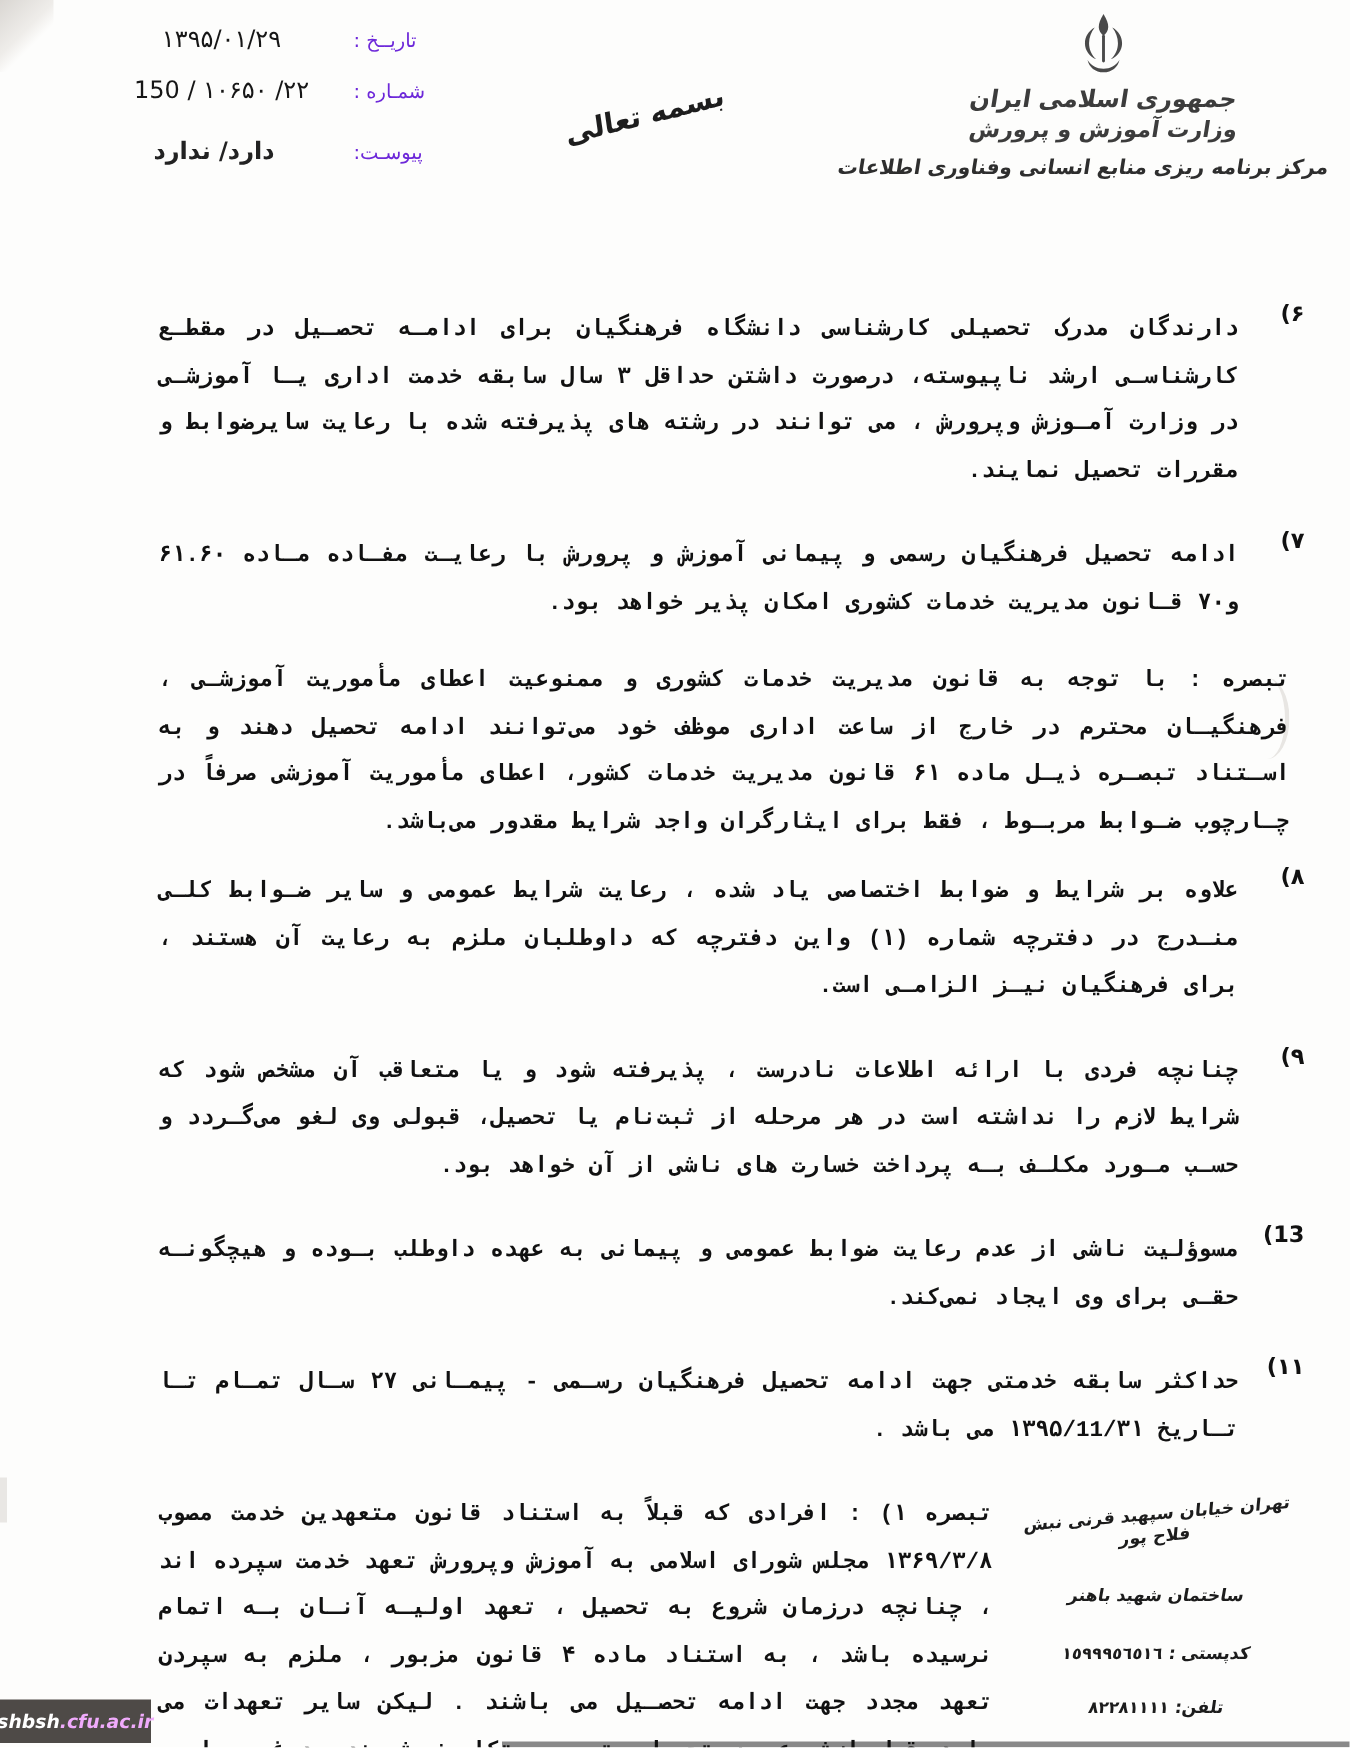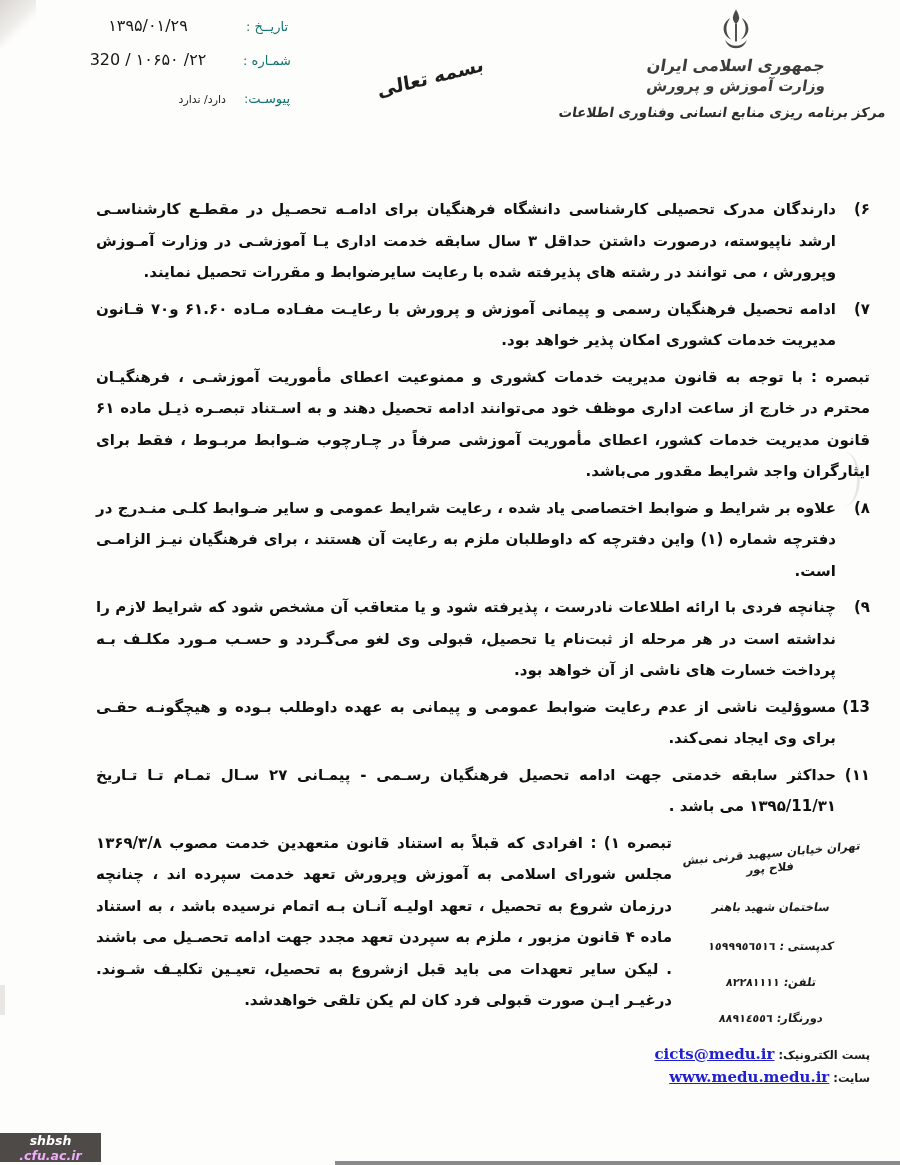--- a/index.html
+++ b/index.html
@@ -10,80 +10,80 @@
   
   .artifact-tl{position:absolute;top:0;left:0;width:36px;height:48px;
     background:linear-gradient(135deg,#d9d6d2 0%,#efedea 45%,rgba(255,255,255,0) 62%);}
   .artifact-bottom{position:absolute;bottom:0;left:335px;right:0;height:4px;background:#898989;}
   .artifact-left{position:absolute;left:0;top:985px;width:5px;height:30px;background:#e9e7e4;}
   .artifact-bracket{position:absolute;top:452px;right:40px;width:12px;height:54px;
     border-right:3px solid #e8e6e3;border-radius:0 100% 100% 0 / 0 50% 50% 0;}
   
   .meta{position:absolute;top:16px;left:60px;width:238px;}
   .meta-row{display:flex;align-items:baseline;margin-bottom:15px;}
-  .meta-label{font-size:13px;color:#0f766e;width:62px;flex:none;text-align:center;}
+  .meta-label{font-size:13px;color:#6d28d9;width:62px;flex:none;text-align:left;}
   .meta-value{flex:1;font-weight:normal;font-size:16px;text-align:center;letter-spacing:.5px;}
   .meta-row-attach{margin-top:22px;}
-  .meta-row-attach .meta-value{font-size:11px;font-weight:normal;text-align:right;padding-right:10px;color:#222;}
+  .meta-row-attach .meta-value{font-size:16px;font-weight:bold;text-align:center;padding-right:10px;color:#222;}
   
   .besmeleh{position:absolute;top:66px;left:376px;font-size:19px;font-weight:bold;color:#1d1d1d;
     transform:rotate(-14deg) skewX(-6deg);}
   
   .letterhead{position:absolute;top:6px;right:14px;width:300px;text-align:center;color:#3c3c3c;}
   .emblem{display:block;margin:0 auto 2px auto;width:44px;height:48px;}
   .lh-line{font-weight:bold;white-space:nowrap;transform:skewX(-9deg);}
   .lh-country{font-size:16px;margin-top:1px;}
   .lh-ministry{font-size:15px;margin-top:2px;}
   .lh-center{font-size:13.5px;margin-top:9px;color:#2e2e2e;}
   
   .doc-body{position:absolute;top:194px;right:30px;left:96px;
     text-align:justify;font-weight:bold;font-size:15px;line-height:31.5px;color:#111;}
-  .doc-body p{margin:0;}
+  .doc-body p{margin:10px;font-family:Liberation Mono, monospace;}
   .item{display:flex;margin-bottom:5px;}
   .item-num{width:34px;flex:none;text-align:right;}
   .item-text{flex:1;}
   .item-note{margin-bottom:5px !important;}
   
   .bottom-row{display:flex;margin-top:2px;}
   .contact-col{width:198px;flex:none;padding-top:12px;text-align:center;
     font-size:11.5px;line-height:15px;font-weight:bold;color:#1c1c1c;}
   .c-addr{margin-bottom:24px;transform:skewX(-10deg);}
   .c-addr-1{transform:skewX(-10deg) rotate(-5deg);margin-top:6px;}
   .c-row{margin-bottom:21px;transform:skewX(-8deg);white-space:nowrap;}
   .c-label{font-size:11.5px;}
   .c-num{font-size:11px;letter-spacing:.5px;}
   .c-linkrow{margin-bottom:7px;transform:none;white-space:nowrap;}
   .c-link{font-family:"DejaVu Serif",serif;font-size:15px;font-weight:bold;
     color:#1f1fd0;text-decoration:underline;direction:ltr;unicode-bidi:embed;}
   .final-note{flex:1;}
   
   .watermark{position:absolute;left:0;bottom:3px;width:101px;height:29px;background:#4e4a47;
     display:flex;align-items:center;justify-content:center;
-    font-style:italic;font-weight:bold;font-size:12.5px;letter-spacing:0;white-space:nowrap;direction:ltr;flex-direction:column;}
+    font-style:italic;font-weight:bold;font-size:12.5px;letter-spacing:0;white-space:nowrap;direction:ltr;}
   .wm-prefix{color:#ffffff;}
   .wm-suffix{color:#f0abfc;}
 </style>
 </head>
 <body>
 
 <div class="page">
 
   <div class="artifact-tl"></div>
   <div class="artifact-bracket"></div>
   <div class="artifact-left"></div>
   <div class="artifact-bottom"></div>
 
   <div class="meta">
     <div class="meta-row">
       <span class="meta-label">تاریــخ :</span>
       <span class="meta-value">۱۳۹۵/۰۱/۲۹</span>
     </div>
     <div class="meta-row">
       <span class="meta-label">شمـاره :</span>
-      <span class="meta-value">۲۲/ ۱۰۶۵۰ / 320</span>
+      <span class="meta-value">۲۲/ ۱۰۶۵۰ / 150</span>
     </div>
     <div class="meta-row meta-row-attach">
       <span class="meta-label">پیوسـت:</span>
       <span class="meta-value">دارد/ ندارد</span>
     </div>
   </div>
 
   <div class="besmeleh">بسمه تعالی</div>
 
   <div class="letterhead">

